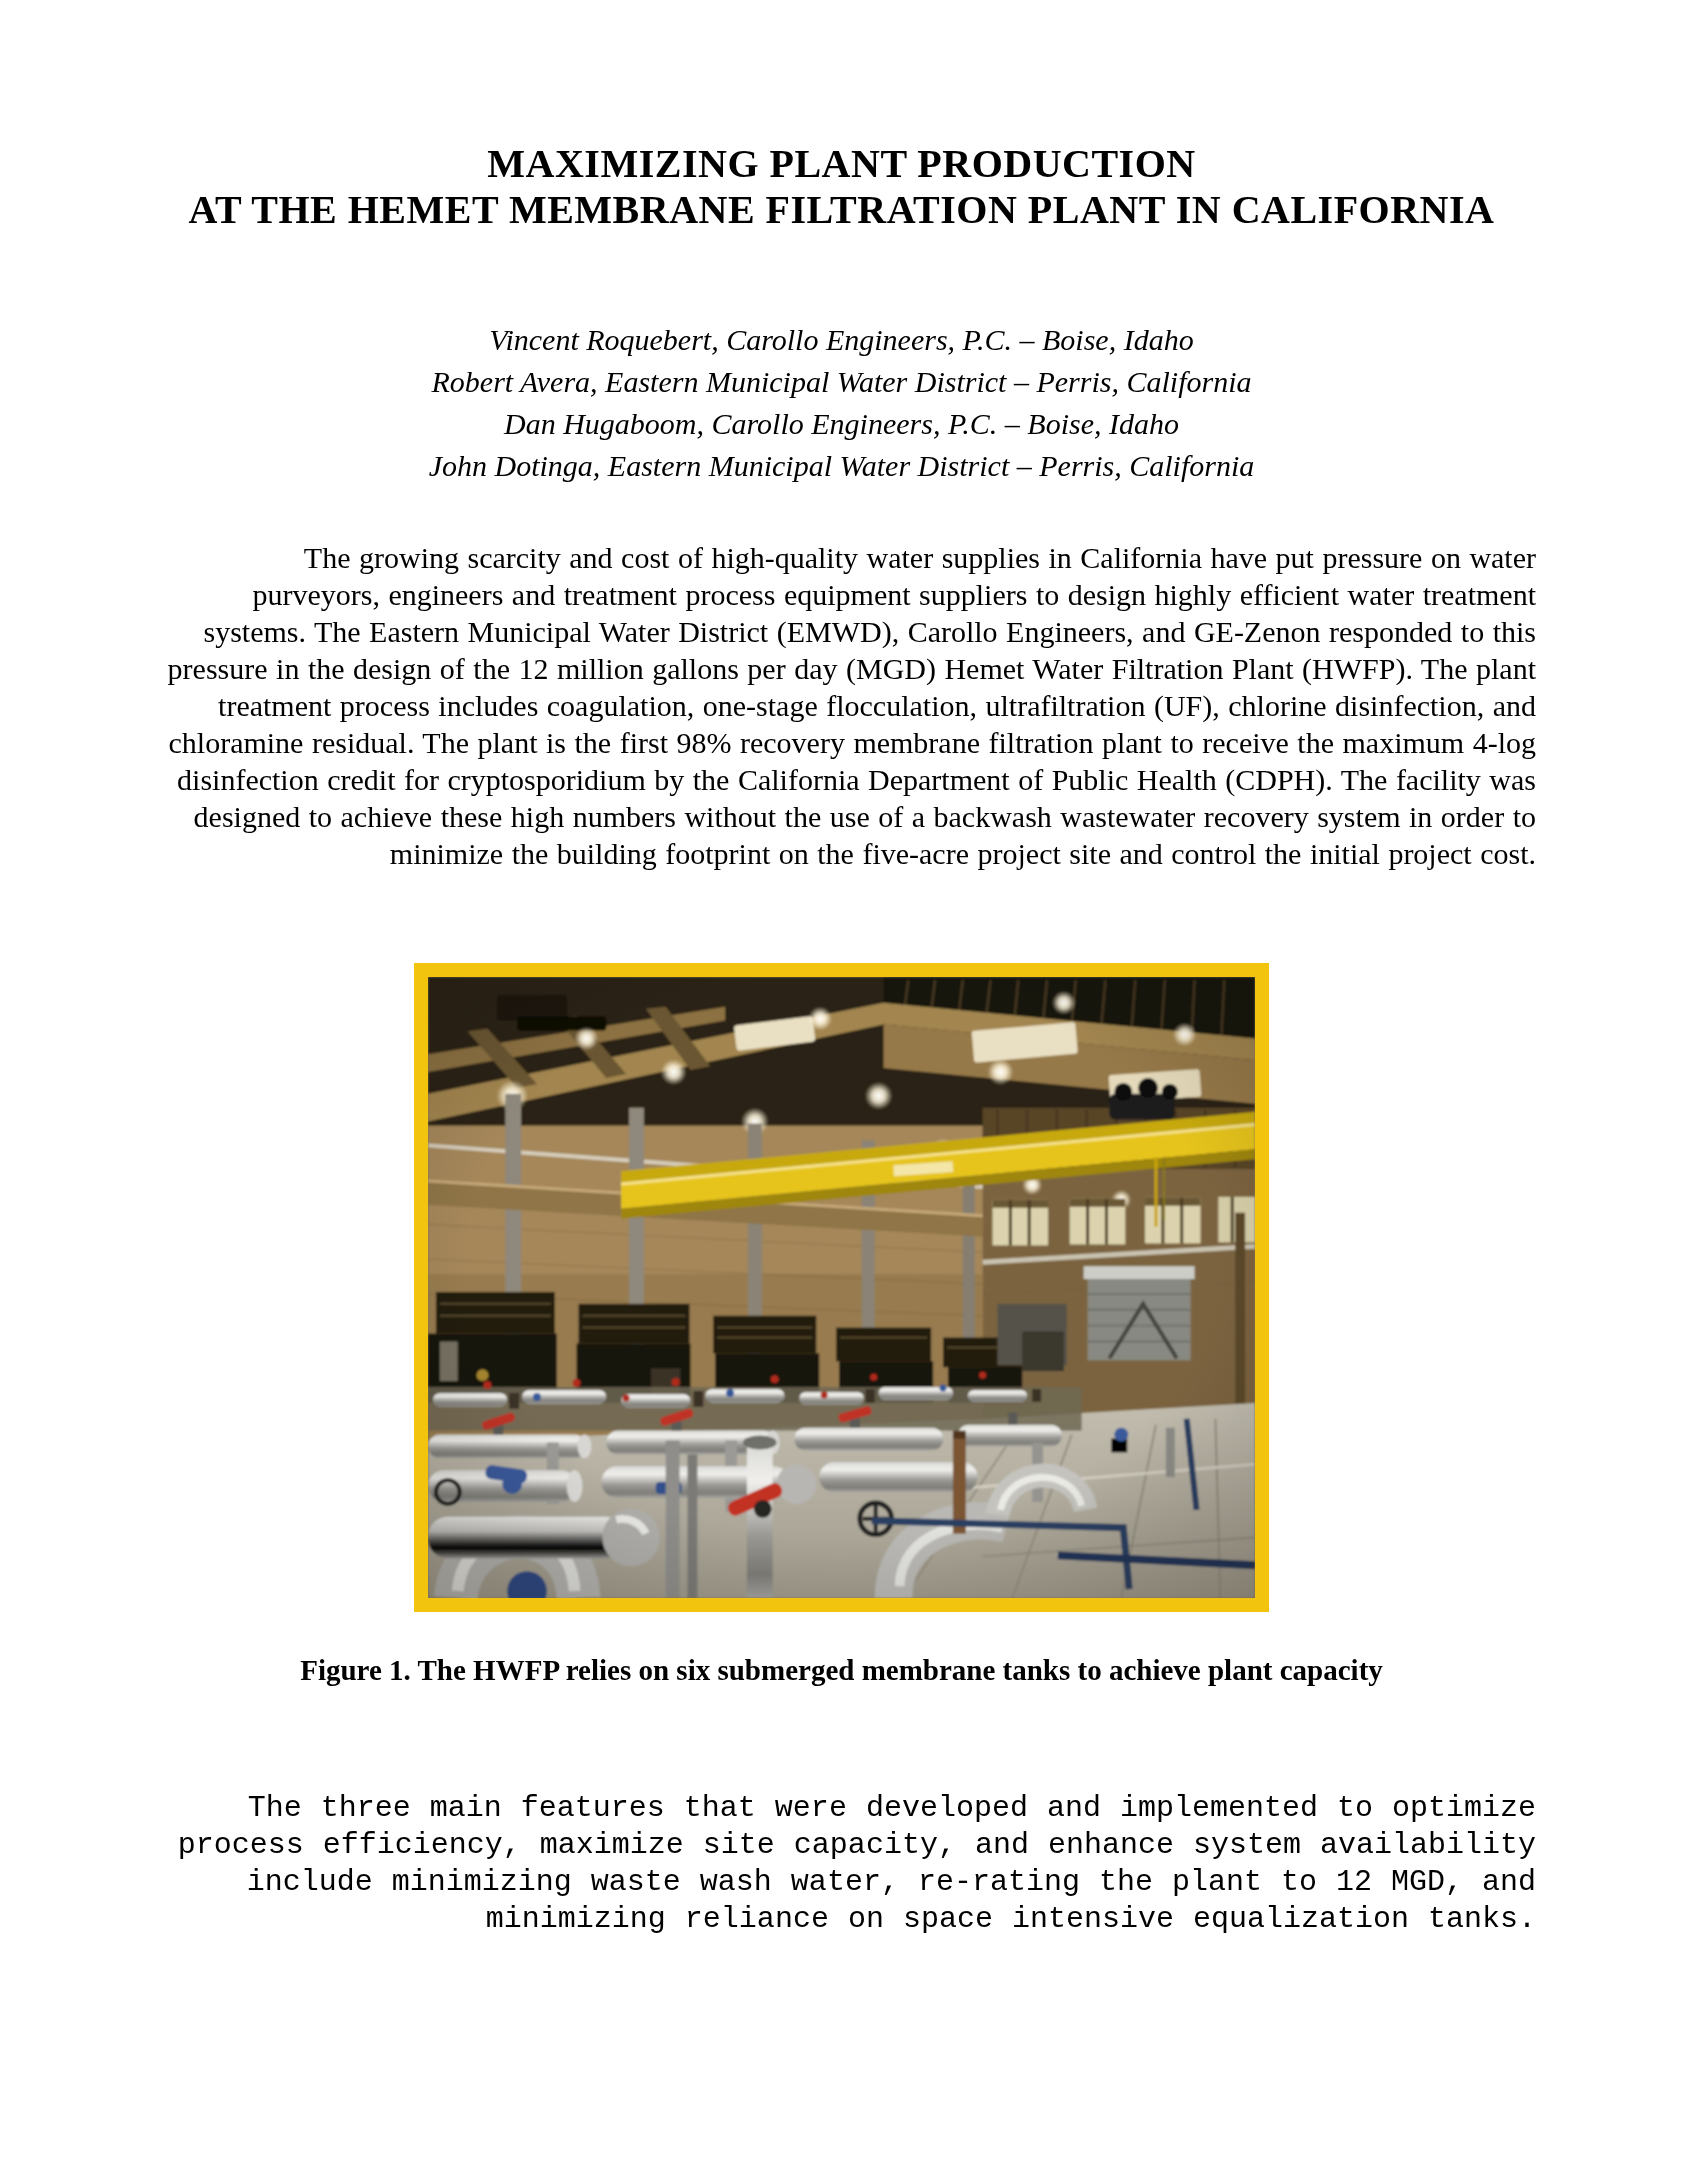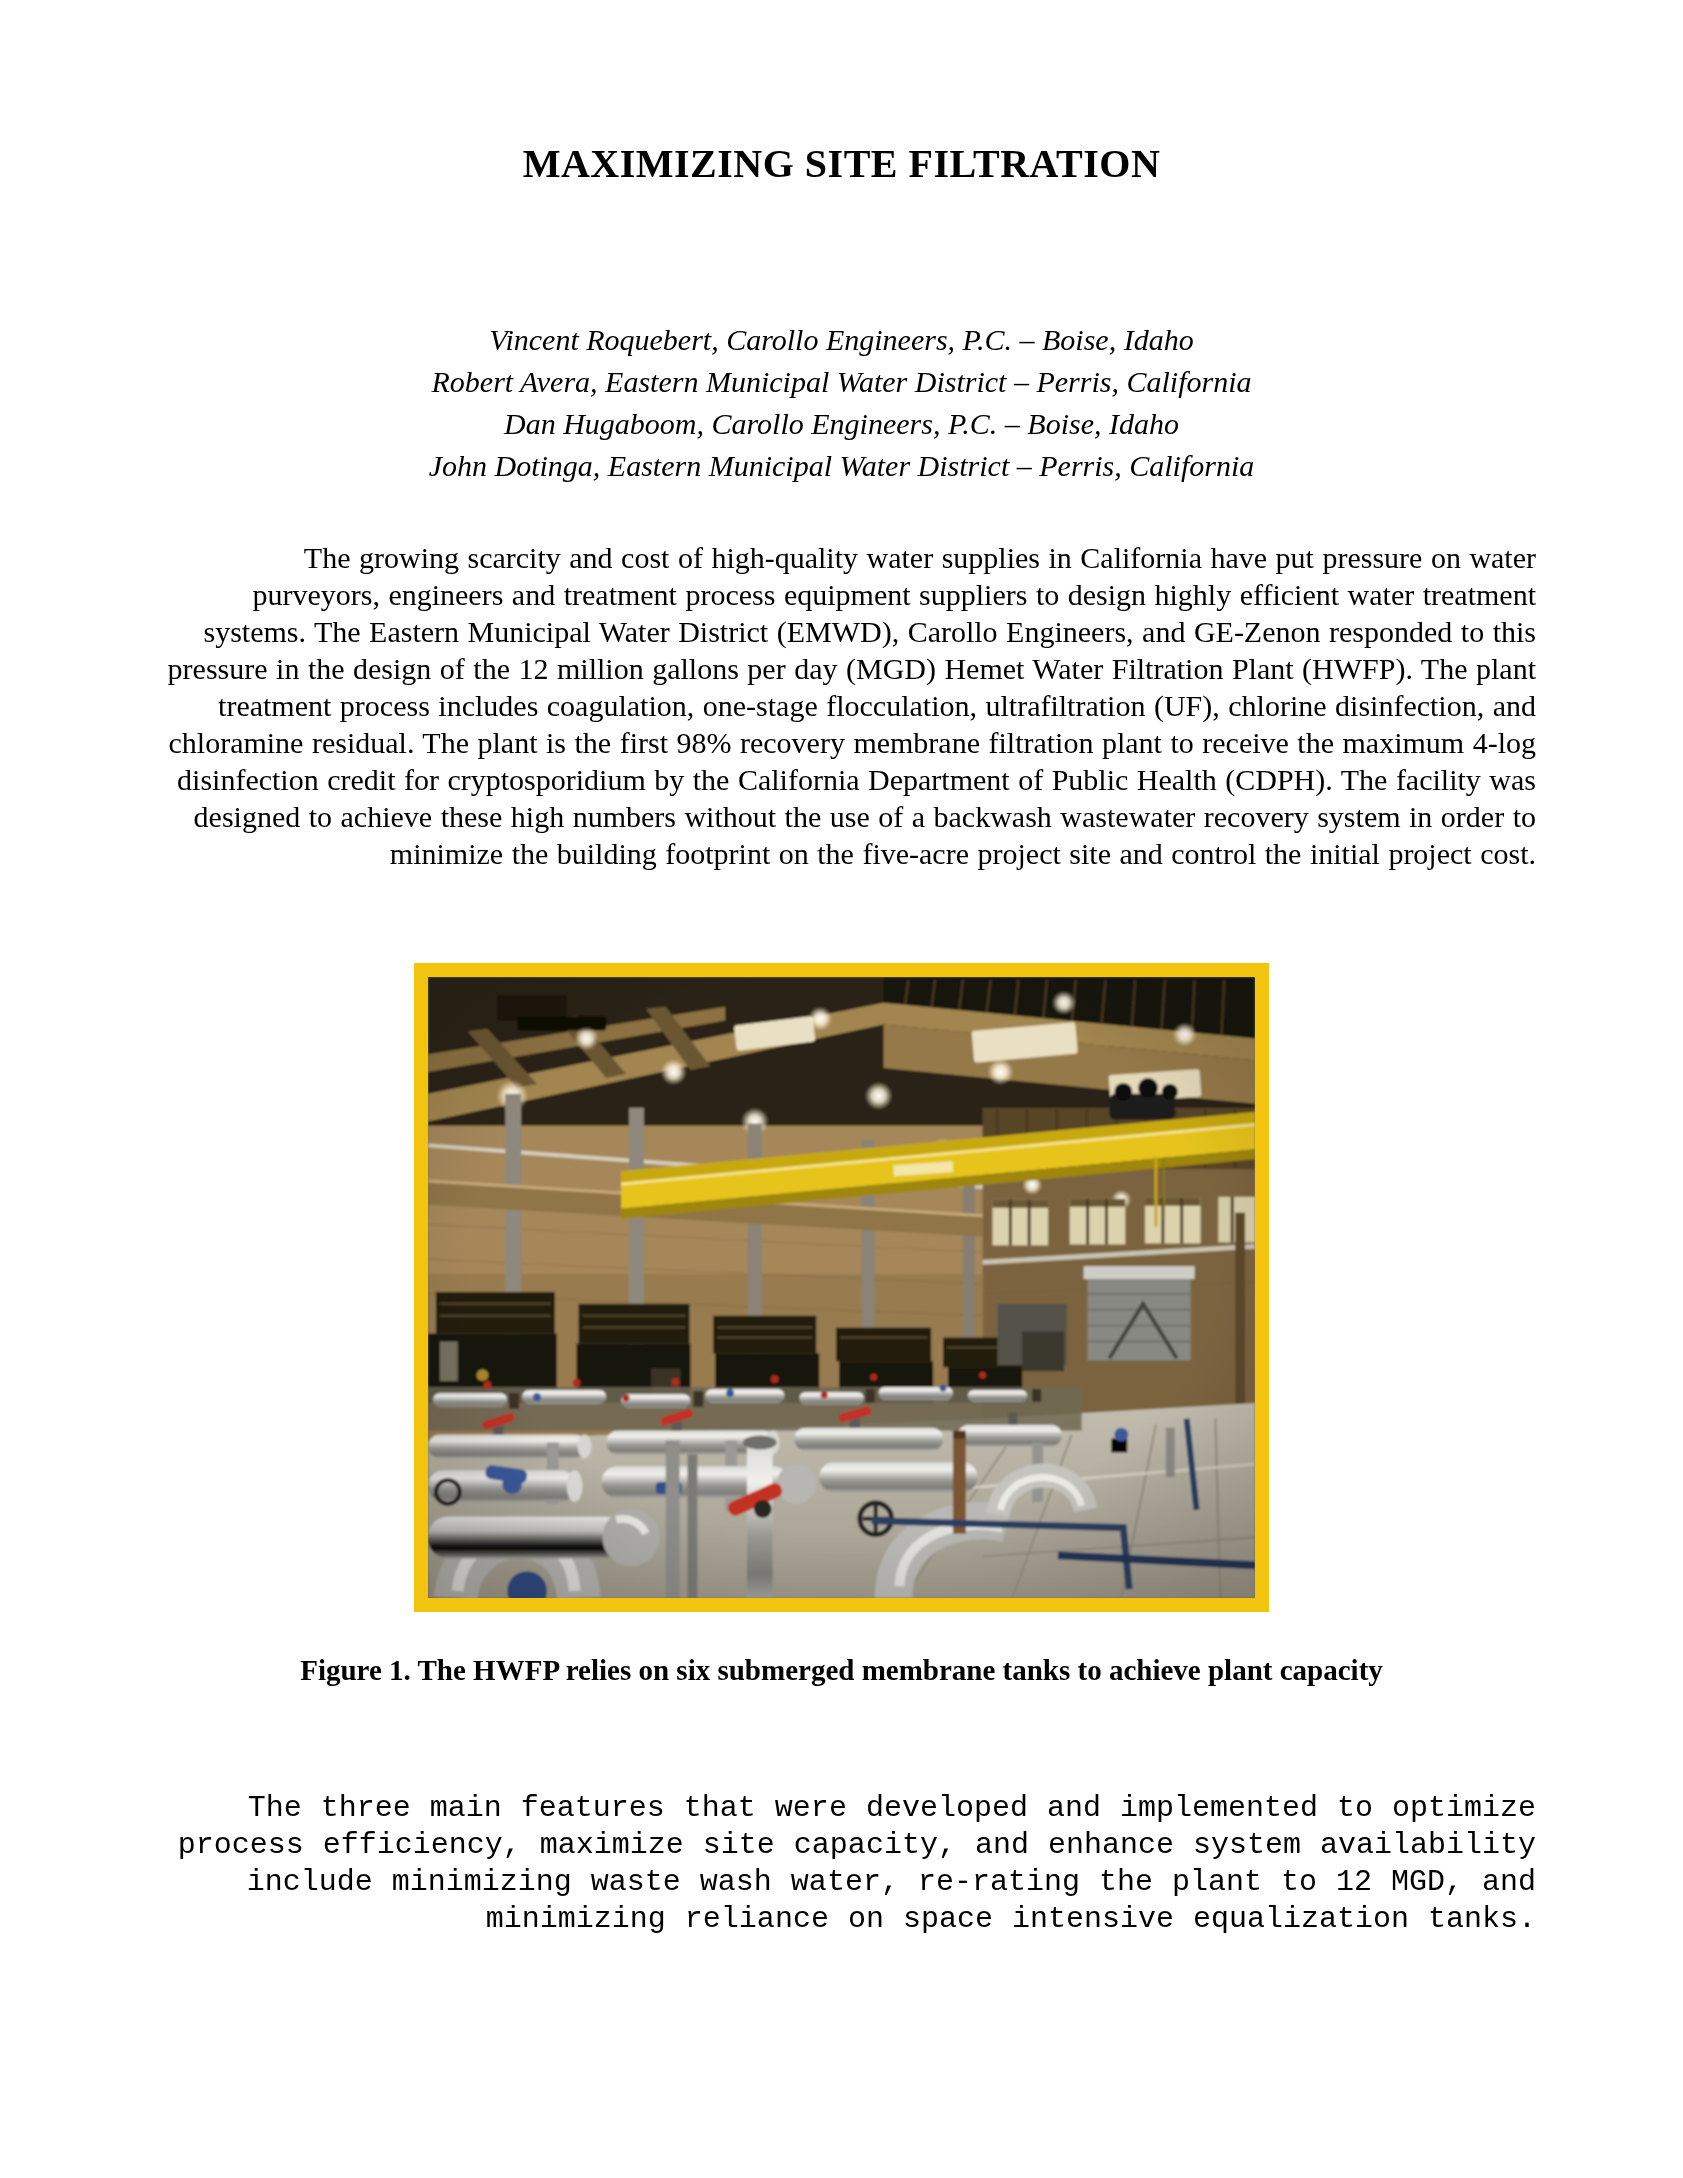--- a/index.html
+++ b/index.html
@@ -20,21 +20,22 @@
   .figure-frame svg{display:block;width:827px;height:621px;}
   .caption{position:absolute;top:1651px;left:0;width:1683px;text-align:center;
     font-weight:bold;font-size:29px;line-height:38px;}
 </style>
 </head>
 <body>
 
 <div class="page">
 
   <div class="title-block">
-    <div>MAXIMIZING SITE FILTRATION</div>
+    <div>MAXIMIZING PLANT PRODUCTION</div>
+    <div>AT THE HEMET MEMBRANE FILTRATION PLANT IN CALIFORNIA</div>
   </div>
 
   <div class="authors-block">
     <div>Vincent Roquebert, Carollo Engineers, P.C. – Boise, Idaho</div>
     <div>Robert Avera, Eastern Municipal Water District – Perris, California</div>
     <div>Dan Hugaboom, Carollo Engineers, P.C. – Boise, Idaho</div>
     <div>John Dotinga, Eastern Municipal Water District – Perris, California</div>
   </div>
 
   <p class="body-para para-1">The growing scarcity and cost of high-quality water supplies in California have put pressure on water purveyors, engineers and treatment process equipment suppliers to design highly efficient water treatment systems. The Eastern Municipal Water District (EMWD), Carollo Engineers, and GE-Zenon responded to this pressure in the design of the 12 million gallons per day (MGD) Hemet Water Filtration Plant (HWFP). The plant treatment process includes coagulation, one-stage flocculation, ultrafiltration (UF), chlorine disinfection, and chloramine residual. The plant is the first 98% recovery membrane filtration plant to receive the maximum 4-log disinfection credit for cryptosporidium by the California Department of Public Health (CDPH). The facility was designed to achieve these high numbers without the use of a backwash wastewater recovery system in order to minimize the building footprint on the five-acre project site and control the initial project cost.</p>

